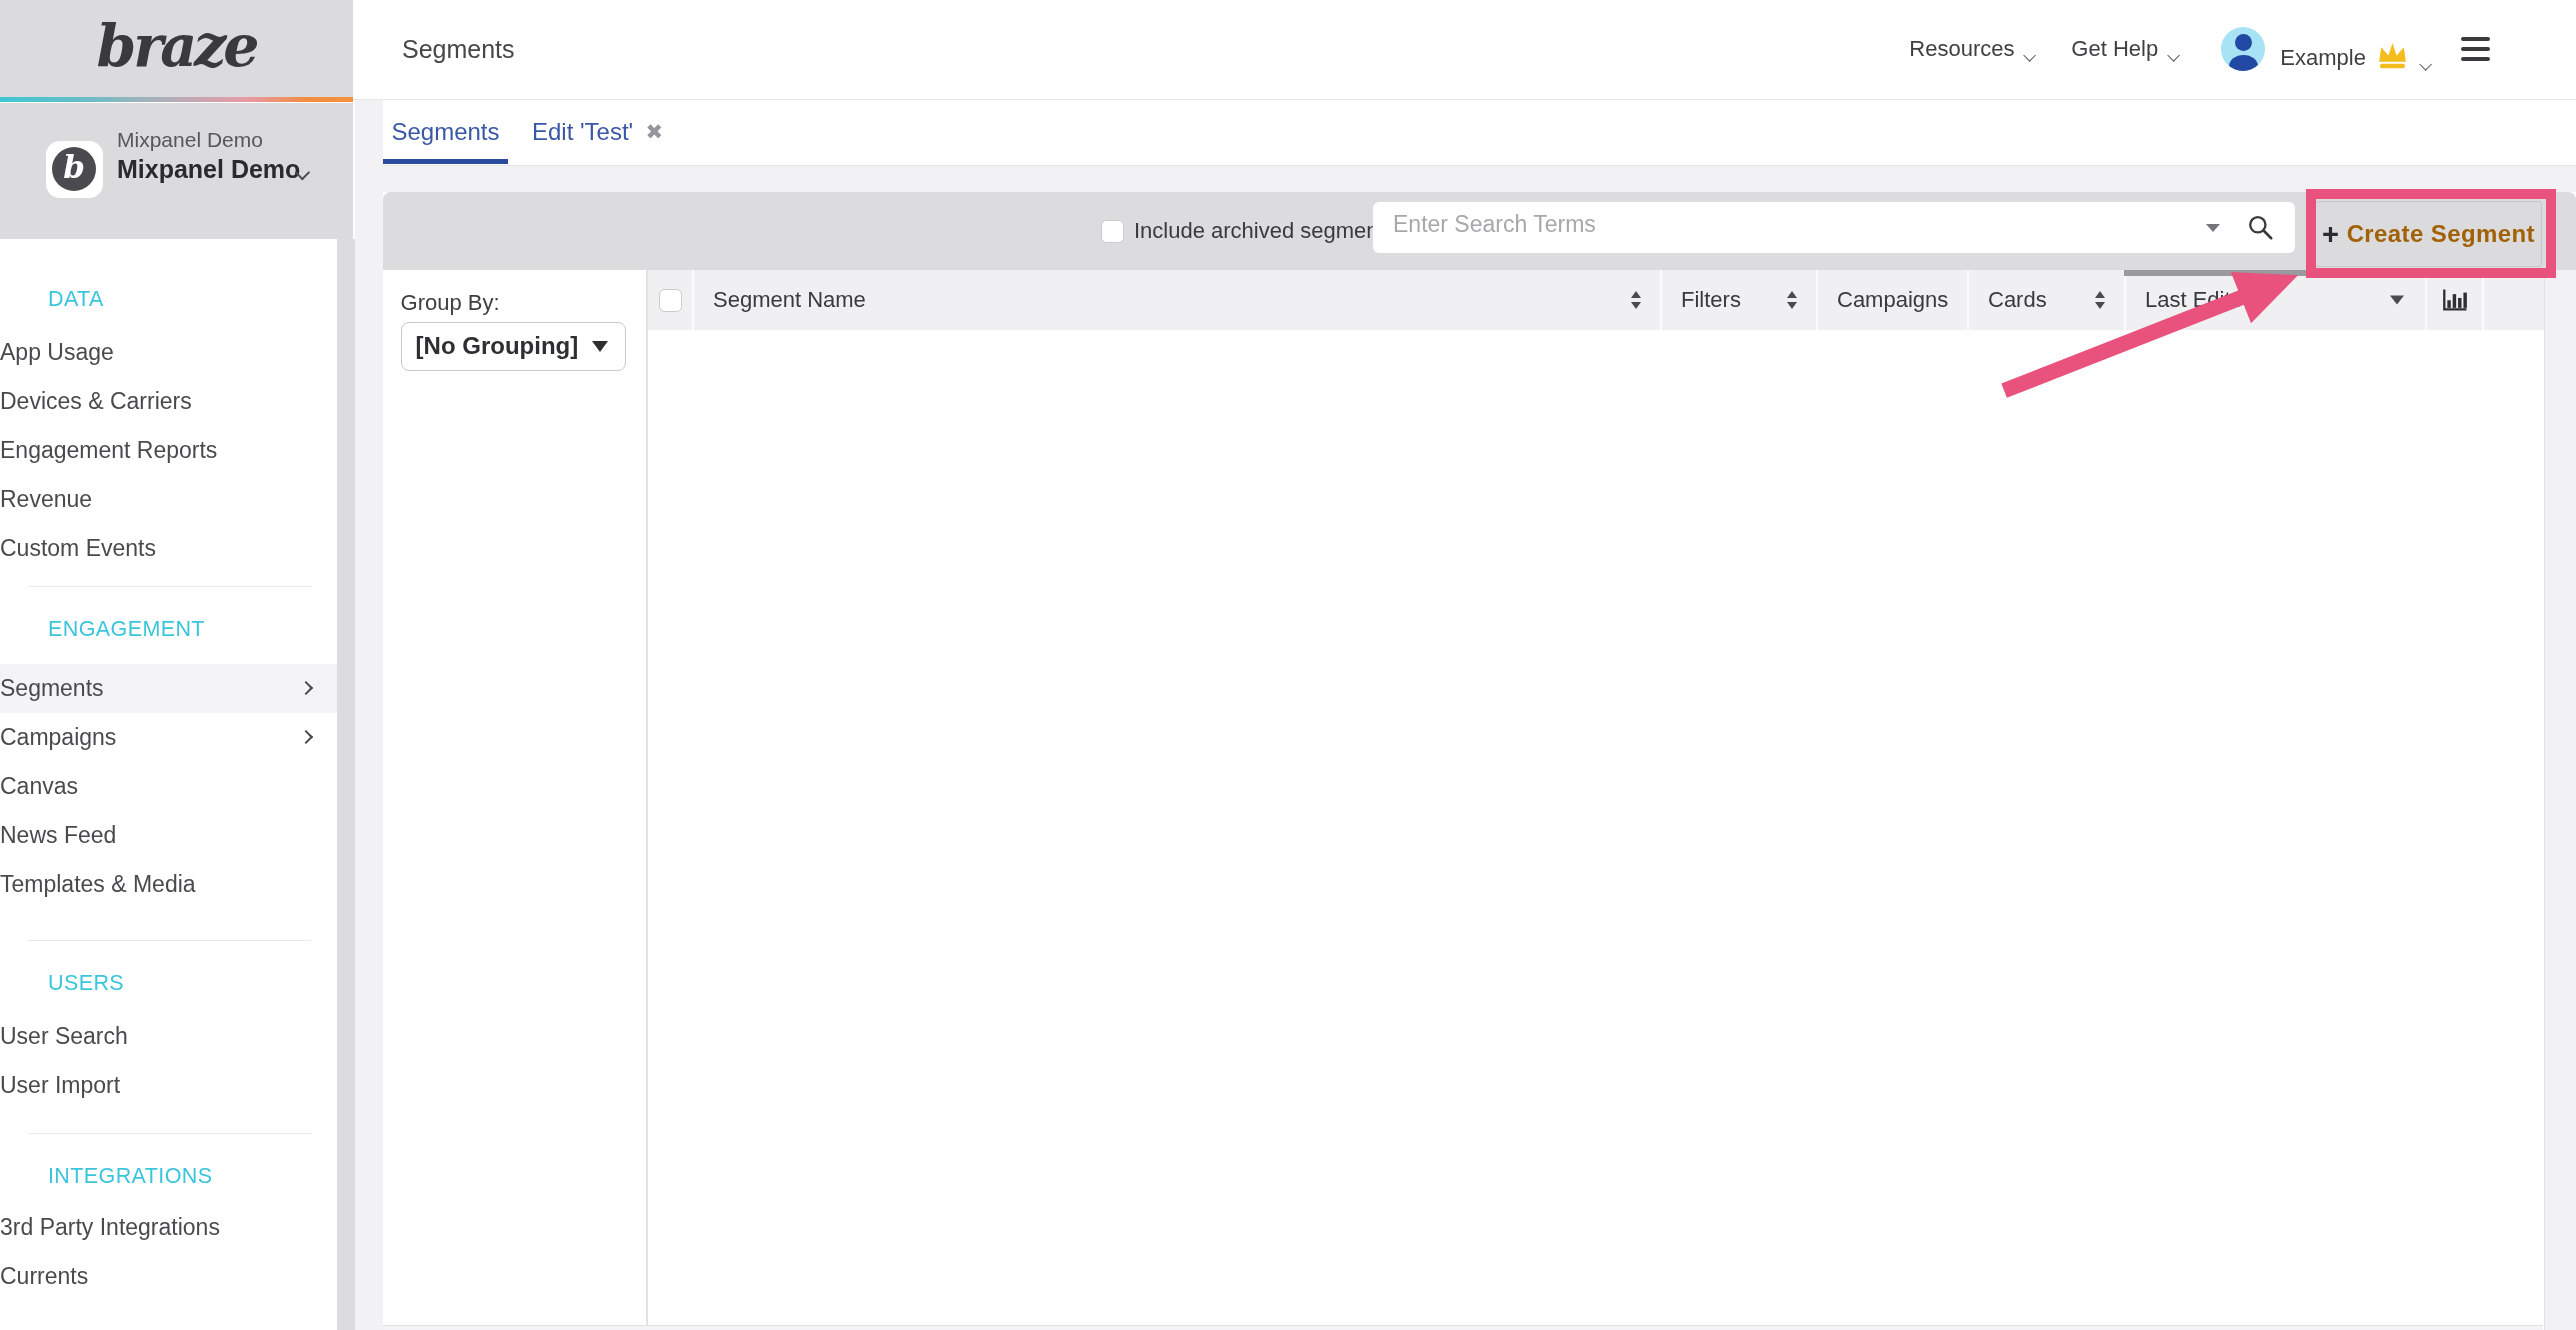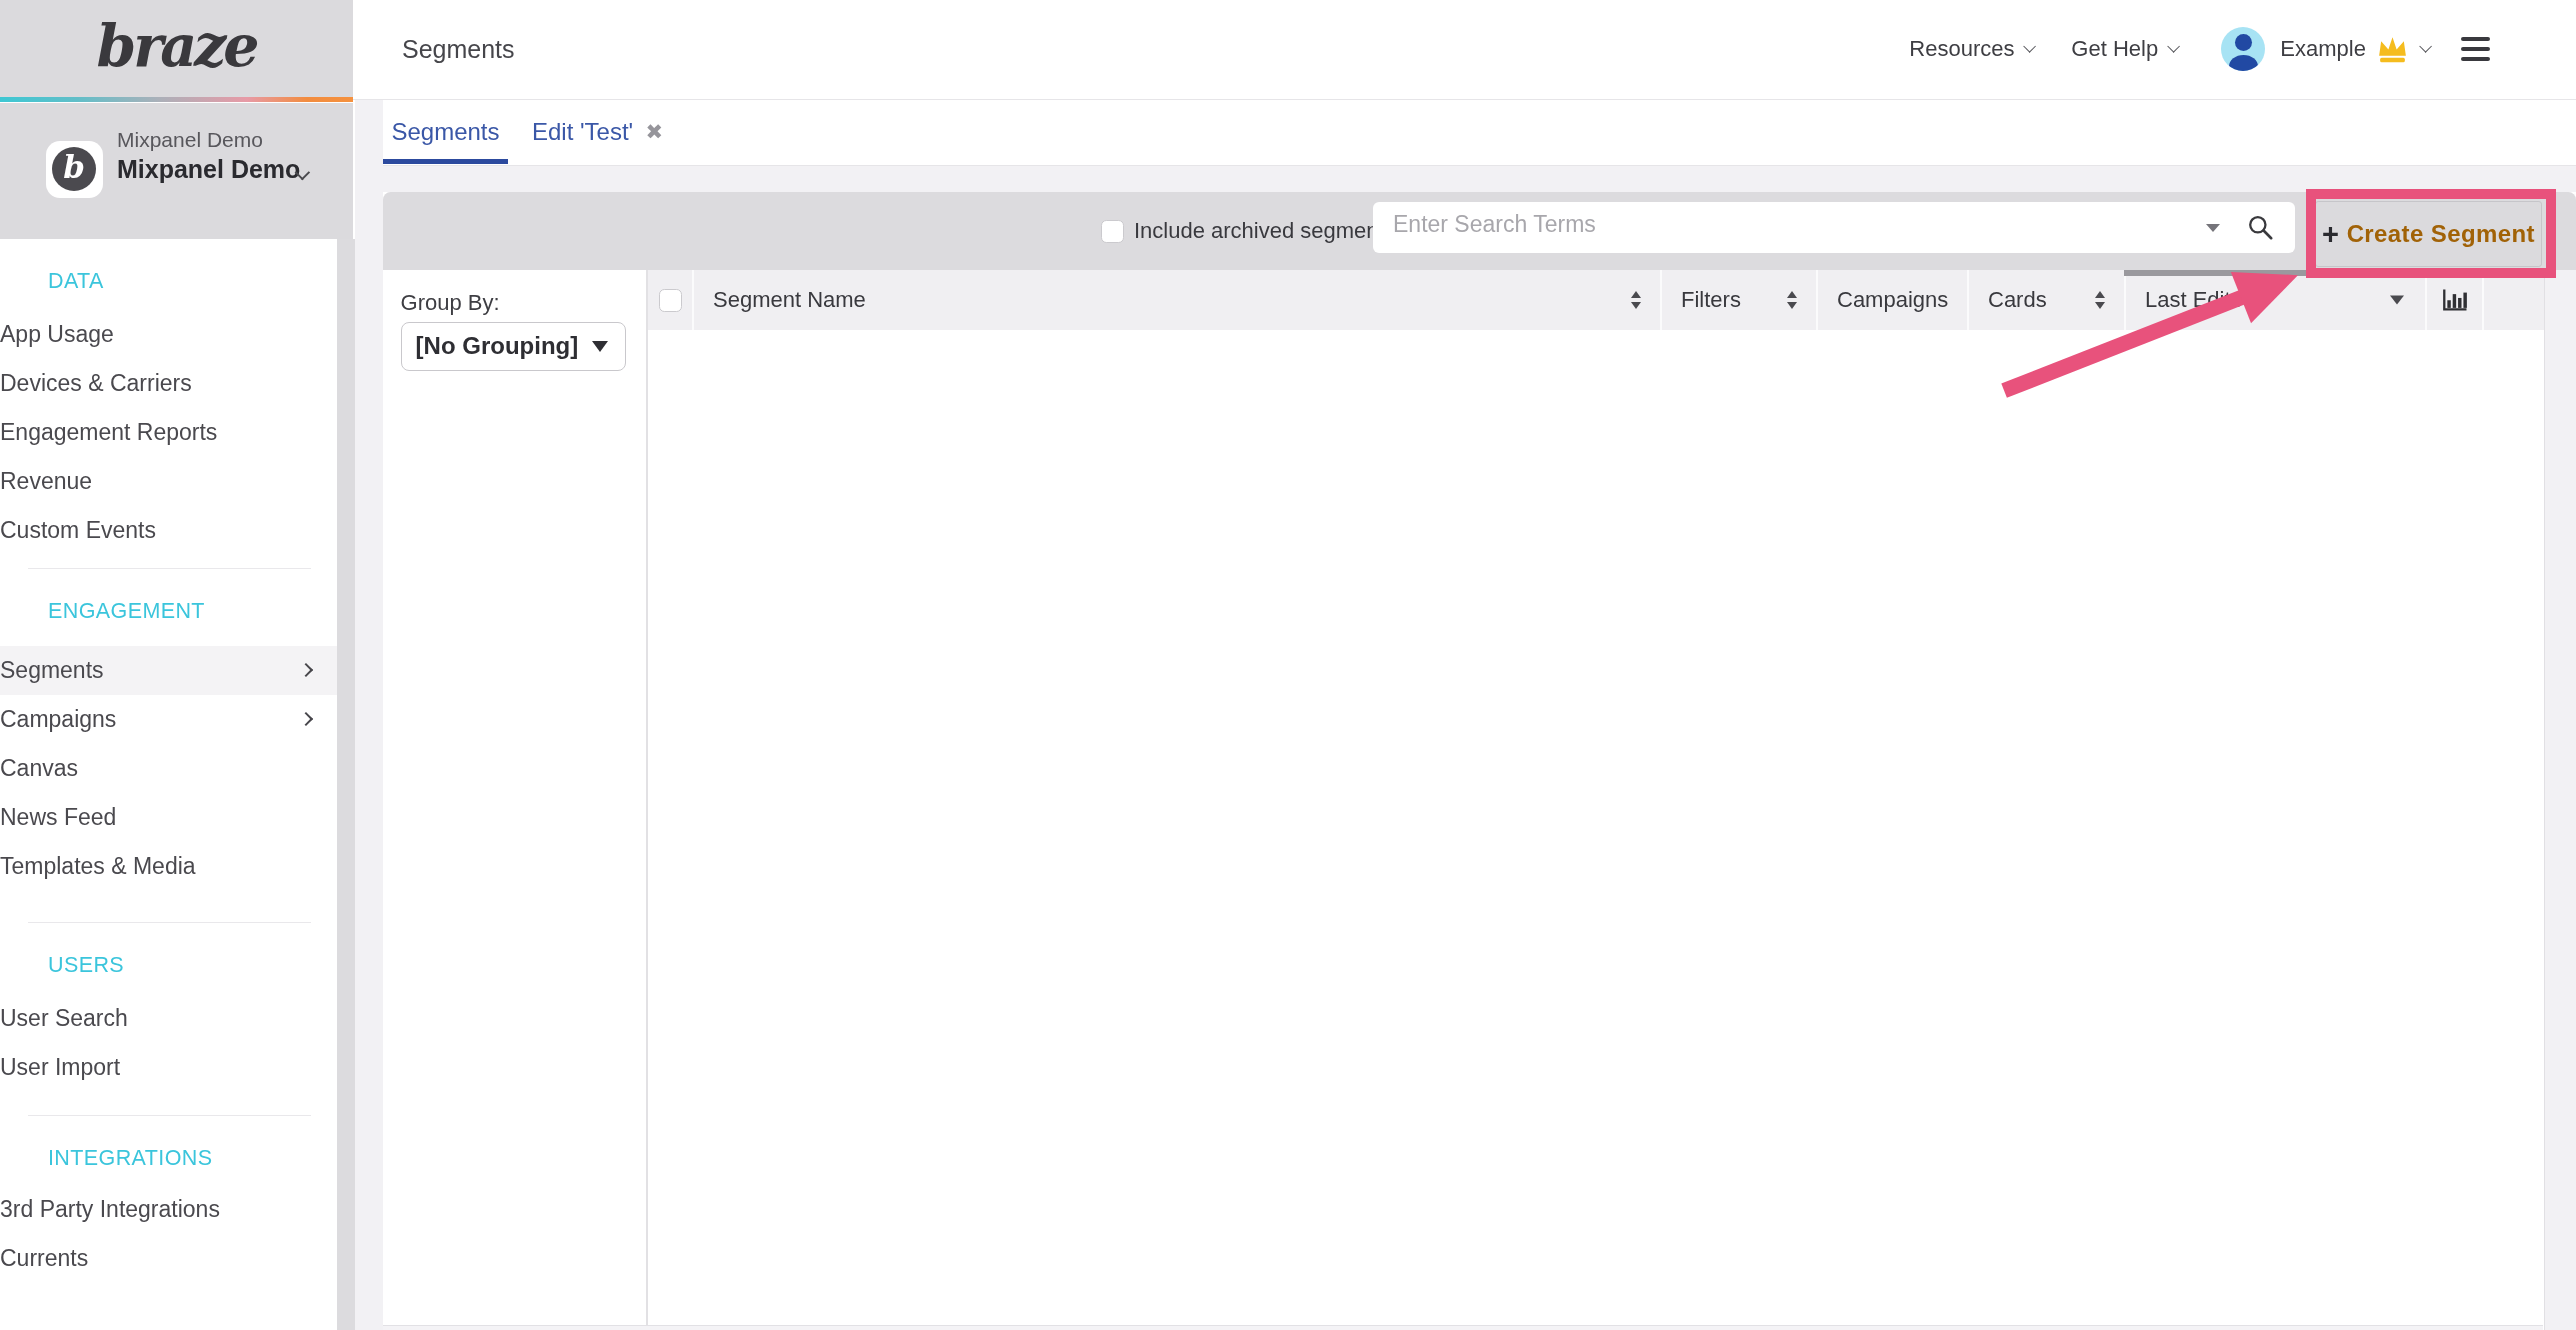--- a/index.html
+++ b/index.html
@@ -31,29 +31,29 @@
   #page-gutter { left:355px; top:100px; width:28px; height:1231px; background:#F2F1F4; }
 
   .nav-title { height:28px; line-height:28px; padding-left:48px; font-size:21.5px;
     letter-spacing:0.4px; color:#3BC5DC; font-weight:500; }
   .nav-item { position:relative; height:49px; line-height:49px; 
     font-size:23px; color:#4A494E; cursor:pointer; }
   .nav-item.selected { background:#F4F3F5; }
   .nav-divider { border-top:1.5px solid #E9E8EB; margin:0 26px 0 28px; height:0; }
   .chev-right { position:absolute; right:26px; top:19px; width:10px; height:10px;
     border-right:2.3px solid #47464B; border-bottom:2.3px solid #47464B; transform:rotate(-45deg); }
-  .mt60{margin-top:28px}.mt36{margin-top:28px}.mt40{margin-top:31px}.mt30{margin-top:23px}.mt16{margin-top:12.3px}
+  .mt60{margin-top:46px}.mt36{margin-top:28px}.mt40{margin-top:31px}.mt30{margin-top:23px}.mt16{margin-top:12.3px}
   .mb20{margin-bottom:15.3px}.mb28{margin-bottom:21.5px}.mb16{margin-bottom:12.3px}
 
   
   #topbar { left:353px; top:0; width:2223px; height:100px; background:#FFFFFF;
     border-bottom:1.5px solid #E6E5E8; }
   .page-title { left:49px; top:0; height:98px; line-height:98px; font-size:25px; color:#46464B; }
   #topbar-right { right:86px; top:0; height:98px; display:flex; align-items:center; position:absolute; }
-  .tb-link { font-size:22px; color:#3E3E43; cursor:pointer; display:flex; align-items:center; }
+  .tb-link { font-size:22px; color:#3E3E43; cursor:pointer; display:flex; align-items:flex-end; }
   .tb-chev { width:9.2px; height:9.2px; border-width:1.9px; border-color:#515156; margin-left:10.7px; transform:rotate(45deg) translate(-1.5px,-1.5px); }
   .avatar { width:44px; height:44px; border-radius:50%; background:#A7E3F4; position:relative; overflow:hidden; }
   .avatar .head { position:absolute; left:14px; top:7px; width:17px; height:17px; border-radius:50%; background:#2149A3; }
   .avatar .torso { position:absolute; left:7.7px; top:28px; width:29px; height:23px; border-radius:50% 50% 40% 40%; background:#2149A3; }
   .crown-svg { width:35px; height:31px; margin-left:9.2px; }
   .hamburger { width:29px; height:24.5px; display:flex; flex-direction:column; justify-content:space-between; cursor:pointer; }
   .hamburger span { display:block; height:4.6px; border-radius:2.3px; background:#39393E; }
 
   
   #tabbar { left:383px; top:100px; width:2193px; height:66px; background:#FFFFFF;

